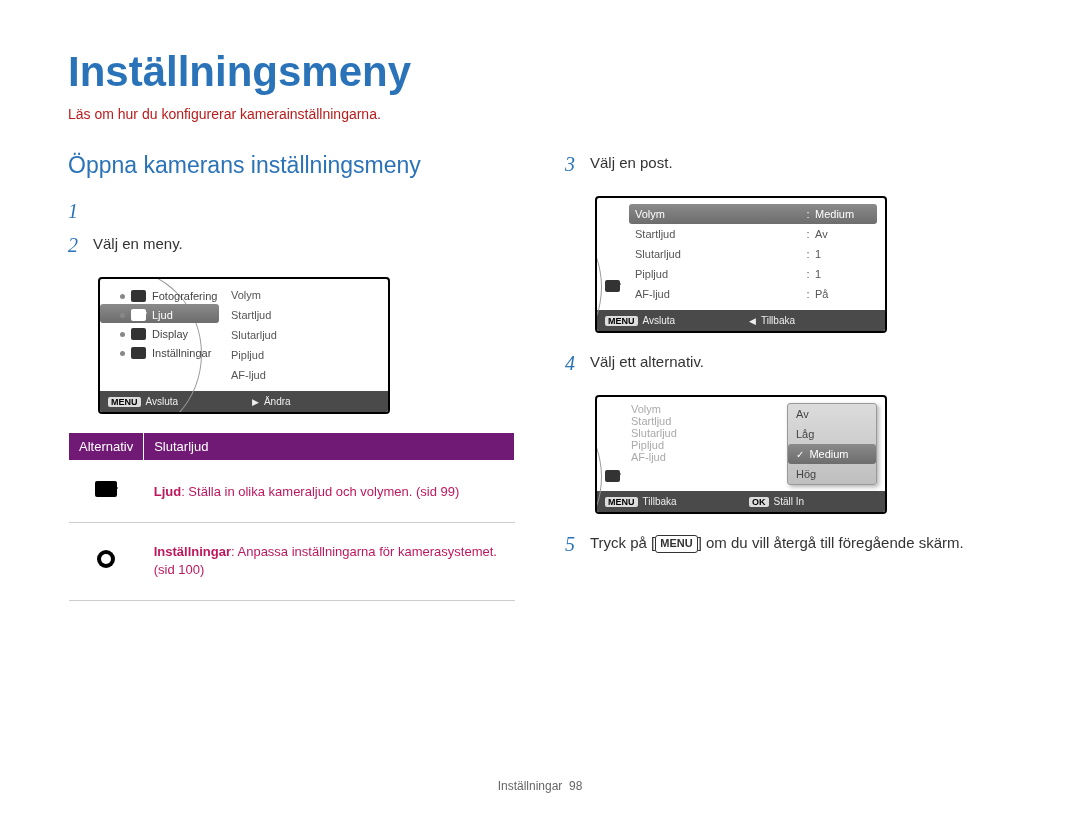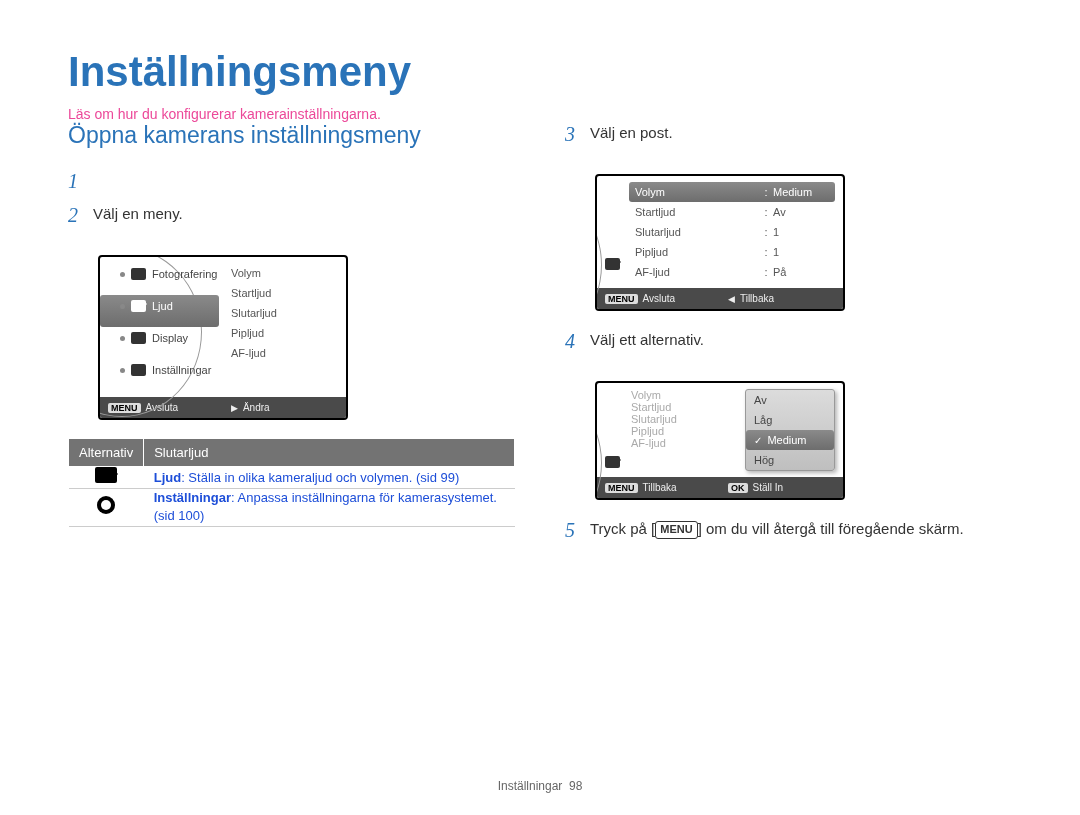--- a/index.html
+++ b/index.html
@@ -15,21 +15,22 @@
     padding: 48px 68px 0 68px;
   }
   .main-title {
     font-size: 42px;
     font-weight: 700;
     color: #2a73b8;
     margin-bottom: 10px;
   }
   .subtitle {
     font-size: 14px;
-    color: #ec4899;
+    color: #b91c1c;
+    margin-bottom: 30px;
   }
   .columns {
     display: flex;
     gap: 50px;
   }
   .col { flex: 1; }
   .section-title {
     font-size: 23px;
     font-weight: 400;
     color: #2a73b8;
@@ -51,42 +52,42 @@
     padding: 0 4px;
     font-size: 11px;
     font-weight: bold;
     display: inline-block;
     line-height: 1.4;
     vertical-align: middle;
   }
 
   
   .cam-screen {
-    width: 250px;
+    width: 292px;
     border: 2px solid #000;
     border-radius: 4px;
-    margin: 28px 0 18px 30px;
+    margin: 20px 0 18px 30px;
     background: #fff;
     overflow: hidden;
     font-size: 11px;
   }
   .cam-body { display: flex; }
   .cam-left { width: 125px; padding: 6px 0; position:relative; }
   .cam-right { flex: 1; padding: 6px 4px; }
   .arc {
     position: absolute;
     left: -58px; top: -10px;
     width: 160px; height: 170px;
     border: 1px solid #999;
     border-radius: 50%;
     pointer-events:none;
   }
   .cam-menuitem {
     display: flex; align-items: center; gap: 6px;
-    padding: 5px 6px 15px 20px;
+    padding: 5px 6px 2px 20px;
     position:relative; z-index:1;
     color:#444;
   }
   .cam-menuitem.sel {
     background: linear-gradient(#8a8a8a,#6d6d6d);
     color: #fff;
     border-radius: 3px;
     margin-right: 6px;
   }
   .dot { width:5px; height:5px; border-radius:50%; background:#888; flex:0 0 auto; }
@@ -128,32 +129,32 @@
 
   
   table.desc {
     border-collapse: collapse;
     width: 100%;
     margin-left: 0;
     margin-top: 6px;
     font-size: 13px;
   }
   table.desc th {
-    background: #737373;
+    background: #701a75;
     color: #fff;
     font-weight: normal;
     text-align: left;
     padding: 6px 10px;
     border: 1px solid #fff;
   }
   table.desc td {
     border-bottom: 1px solid #ccc;
-    padding: 0 10px;
+    padding: 20px 10px;
     vertical-align: middle;
-    color:#1d4ed8;
+    color:#be185d;
     line-height:1.4;
   }
   table.desc td.icon-cell { width:44px; text-align:center; }
   .tbl-icon { width:22px; height:16px; background:#000; border-radius:2px; display:inline-block; position:relative; }
   .tbl-icon.speaker::after { content:""; position:absolute; right:-6px; top:2px; border:5px solid transparent; border-left-color:#000; }
   .tbl-icon.gear { border-radius:50%; width:18px; height:18px; }
   .tbl-icon.gear::after{ content:""; position:absolute; inset:4px; border-radius:50%; background:#fff;}
 
   .page-footer {
     position:absolute; bottom:22px; left:0; width:100%;

